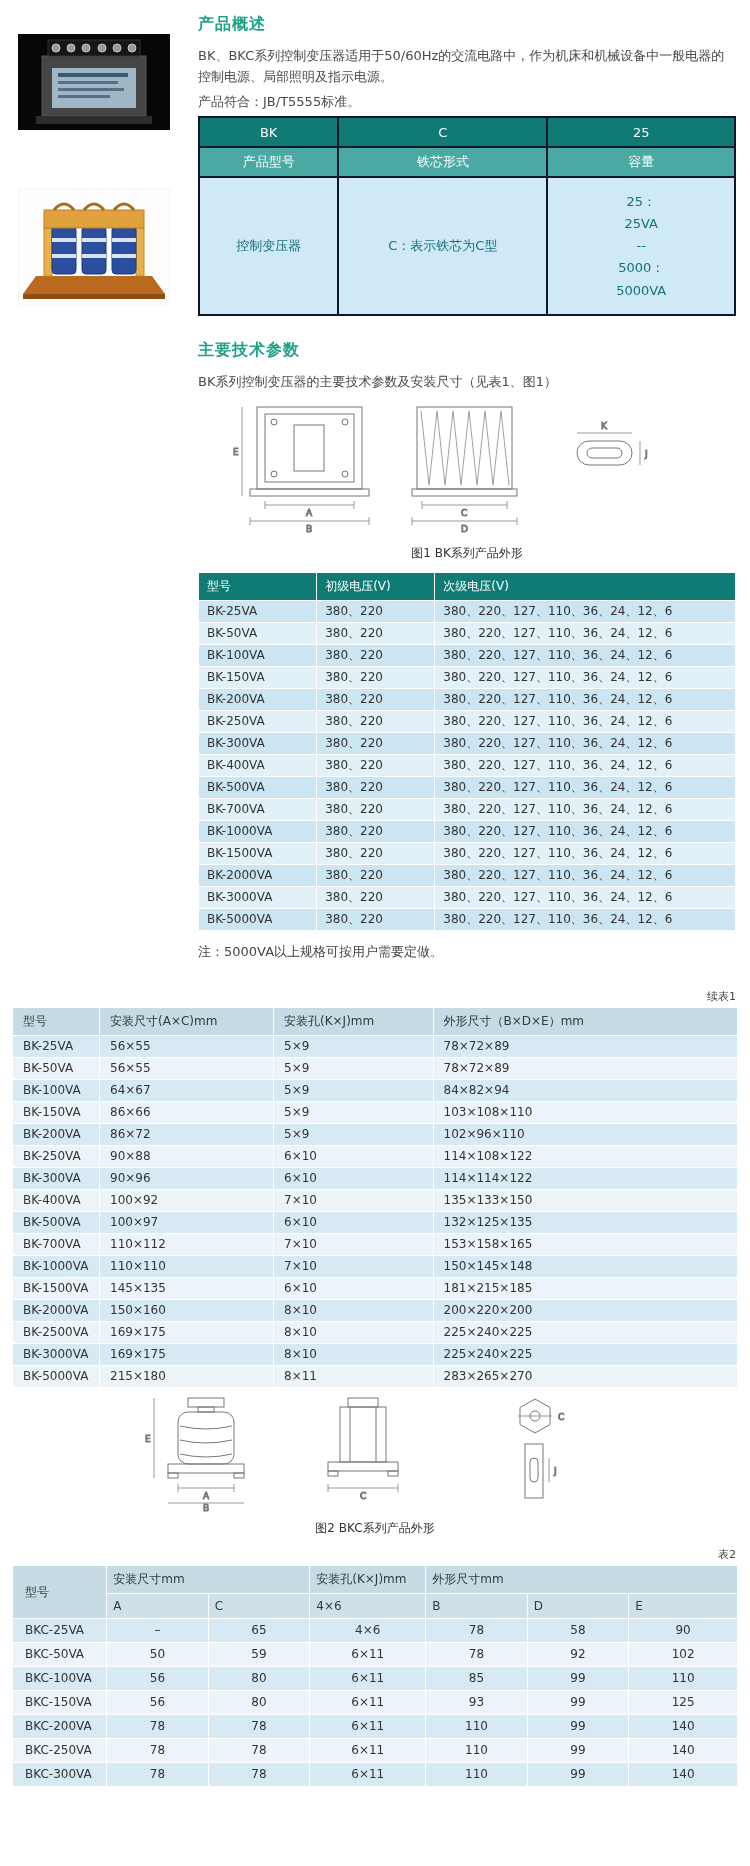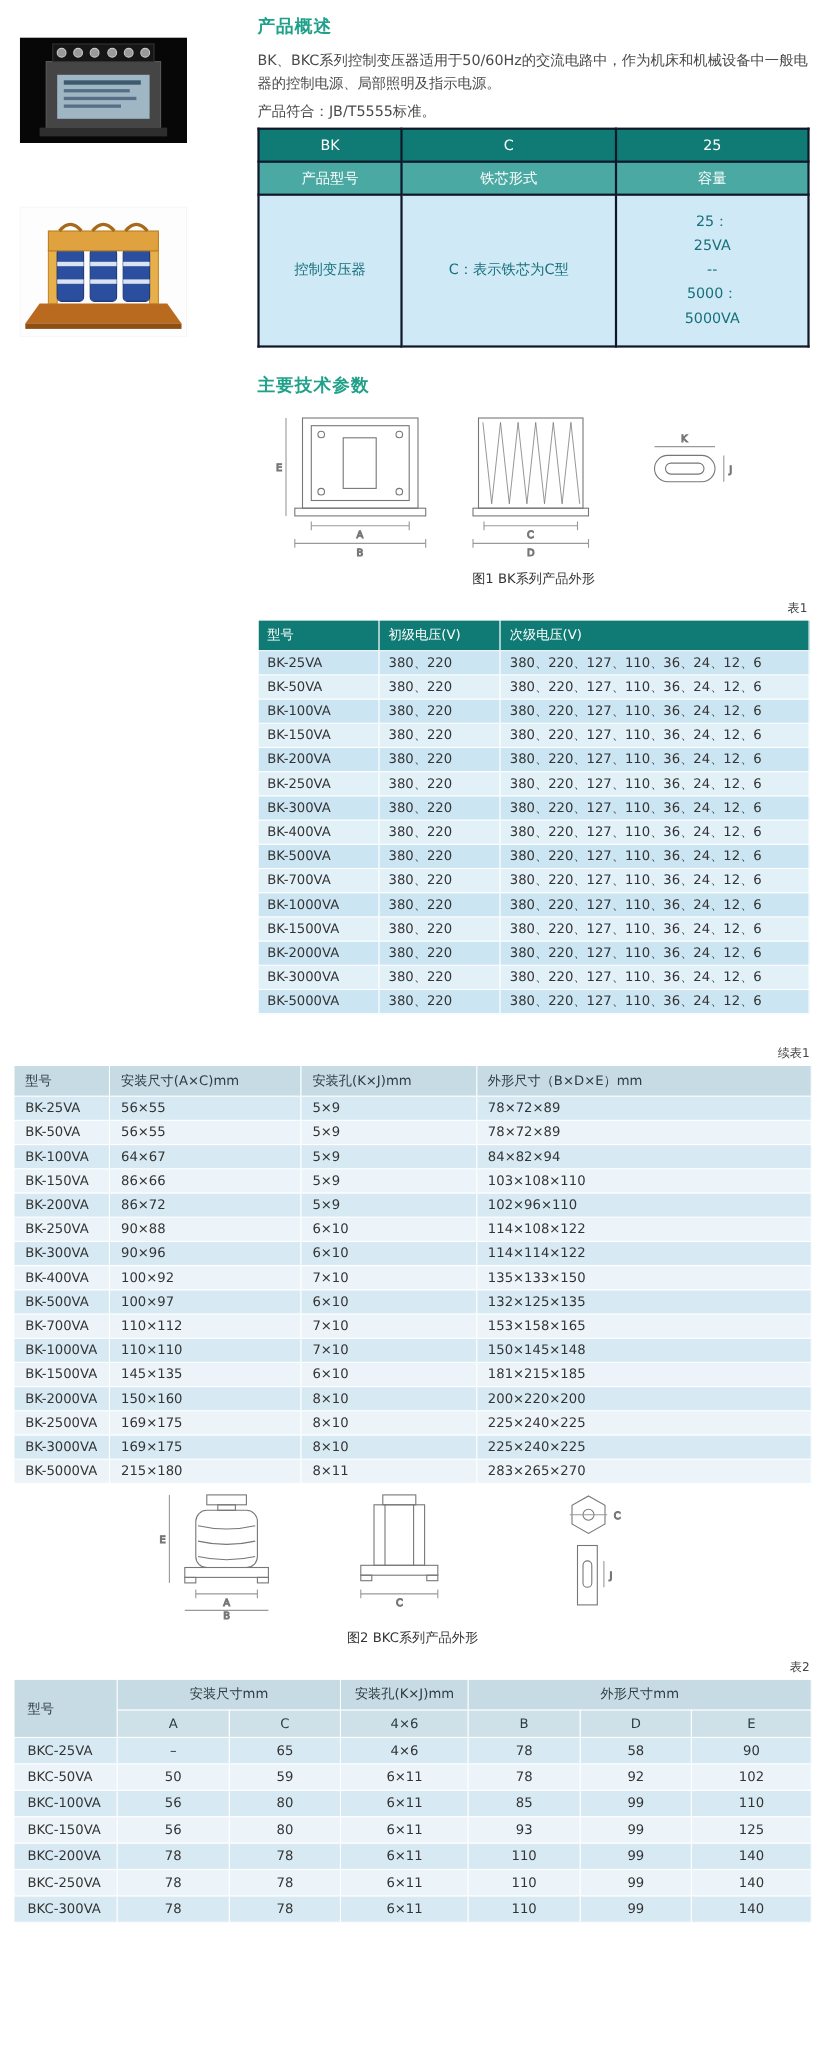--- a/index.html
+++ b/index.html
@@ -1,21 +1,21 @@
 <!DOCTYPE html>
 <html><head>
 <meta charset="utf-8">
 <style>
   * { box-sizing: border-box; }
   html,body { margin:0; padding:0; }
   body { background:#ececec; font-family:"DejaVu Sans","Liberation Sans",sans-serif; color:#444; }
   .page { width:750px; height:1866px; margin:0 auto; background:#ffffff; padding:14px 12px 10px 12px; overflow:hidden; position:relative; }
 
   
-  .top { display:flex;gap:36px; }
+  .top { display:flex; }
   .photos { flex:0 0 186px; width:186px; padding:20px 20px 0 6px; }
   .photo { margin-bottom:58px; }
   .photo svg { display:block; }
   .content { flex:1; min-width:0; padding-right:2px; }
 
   h2.sec { color:#1fa189; font-size:16px; font-weight:bold; margin:0 0 11px 0; letter-spacing:1px; }
   p.body { font-size:13px; line-height:1.6; margin:0 0 4px 0; color:#4a4a4a; }
 
   
   table.sel { width:100%; border-collapse:collapse; margin:2px 0 24px 0; table-layout:fixed; }
@@ -44,21 +44,21 @@
   table.tc { width:100%; border-collapse:collapse; font-size:12px; table-layout:fixed; }
   table.tc th { background:#c6dbe3; color:#2e3b42; font-weight:normal; text-align:left; padding:5px 10px; border:1.5px solid #fff; }
   table.tc td { padding:3px 10px; border:1.5px solid #fff; color:#333; line-height:1.25; }
   table.tc tbody tr:nth-child(odd) td { background:#d7e9f3; }
   table.tc tbody tr:nth-child(even) td { background:#ecf4f9; }
 
   p.intro2 { font-size:13px; color:#3d3d3d; margin:16px 0 2px 2px; }
 
   
   table.t2 { width:100%; border-collapse:collapse; font-size:12px; table-layout:fixed; }
-  table.t2 th { background:#c6dbe3; color:#2e3b42; font-weight:normal; text-align:center; padding:5px 6px; border:1.5px solid #fff; }
+  table.t2 th { background:#c6dbe3; color:#2e3b42; font-weight:normal; text-align:left; padding:5px 6px; border:1.5px solid #fff; }
   table.t2 tr.sub th { background:#cfe1e8; }
   table.t2 td { padding:4px 6px; border:1.5px solid #fff; color:#333; text-align:center; line-height:1.25; }
   table.t2 td:first-child { text-align:left; padding-left:12px; }
   table.t2 tbody tr:nth-child(odd) td { background:#d7e9f3; }
   table.t2 tbody tr:nth-child(even) td { background:#ecf4f9; }
 </style>
 </head>
 <body>
 
 <div class="page">
@@ -138,20 +138,21 @@
           <td class="pre">25：
 25VA
 --
 5000：
 5000VA</td>
         </tr>
       </tbody>
         </table>
 
       <h2 class="sec">主要技术参数</h2>
+      <p class="body">BK系列控制变压器的主要技术参数及安装尺寸（见表1、图1）</p>
 
       <div class="fig">
         <svg width="470" height="138" viewBox="0 0 470 138" stroke="#777" fill="none" stroke-width="1">
 
           <rect x="25" y="8" width="105" height="82"></rect>
           <rect x="33" y="15" width="89" height="68"></rect>
           <rect x="62" y="26" width="30" height="46"></rect>
           <circle cx="42" cy="23" r="3"></circle>
             <circle cx="113" cy="23" r="3"></circle>
           <circle cx="42" cy="75" r="3"></circle>
@@ -183,21 +184,20 @@
           <rect x="345" y="42" width="55" height="24" rx="12"></rect>
           <rect x="355" y="49" width="35" height="10" rx="5"></rect>
           <line x1="345" y1="34" x2="400" y2="34" stroke="#999"></line>
           <text x="369" y="30">K</text>
           <line x1="408" y1="42" x2="408" y2="66" stroke="#999"></line>
           <text x="413" y="58">J</text>
         </svg>
       </div>
       <div class="caption">图1 BK系列产品外形</div>
 
-      <div class="tag">表1</div>
       <table class="t1">
         <colgroup>
             <col style="width:22%">
             <col style="width:22%">
             <col style="width:56%">
           </colgroup>
         <thead>
           <tr>
             <th>型号</th>
             <th>初级电压(V)</th>
@@ -275,20 +275,21 @@
               <td>380、220</td>
               <td>380、220、127、110、36、24、12、6</td>
             </tr>
             <tr>
               <td>BK-5000VA</td>
               <td>380、220</td>
               <td>380、220、127、110、36、24、12、6</td>
             </tr>
           </tbody>
       </table>
+      <p class="note">注：5000VA以上规格可按用户需要定做。</p>
 
     </div>
   </div>
 
   <div class="full">
 
     <div class="tag">续表1</div>
     <table class="tc">
       <colgroup>
           <col style="width:12%">

